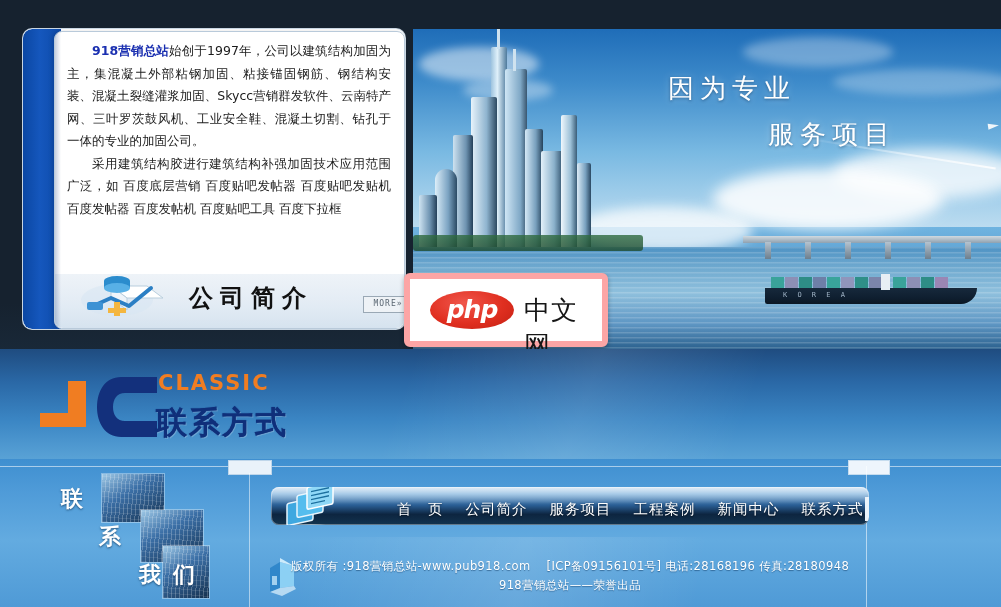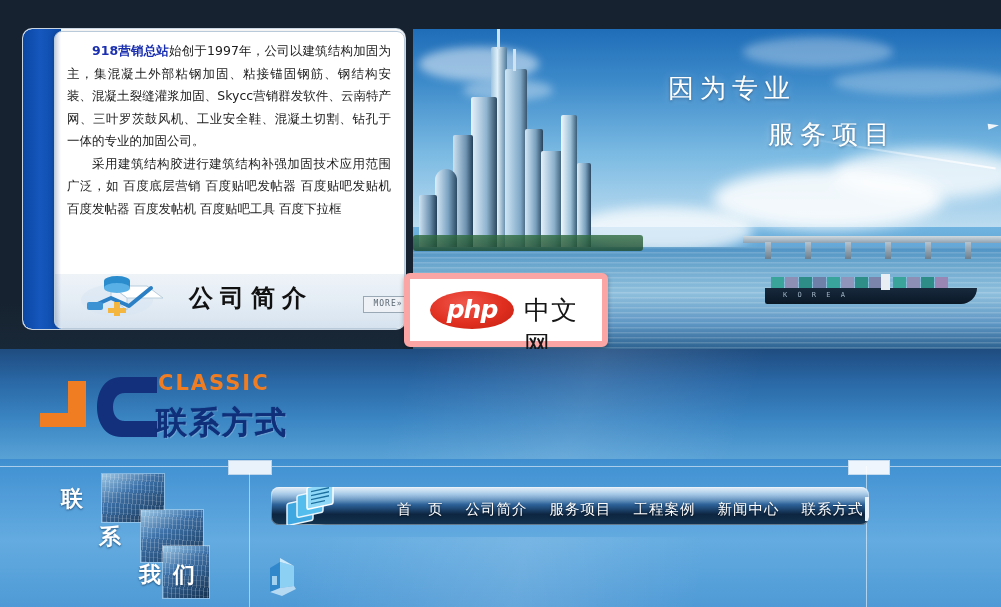--- a/index.html
+++ b/index.html
@@ -341,14 +341,18 @@
     <div class="nav-cursor"></div>
   </div>
 
   <svg class="foot-icon" viewBox="0 0 40 42">
     <path d="M6 12 L16 6 L16 32 L6 36 Z" fill="#2e86c9" opacity=".95"></path>
     <path d="M16 6 L30 10 L30 30 L16 32 Z" fill="#8fd3f5" opacity=".95"></path>
     <path d="M16 2 L30 10 L16 6 Z" fill="#cdebfb"></path>
     <rect x="8" y="20" width="5" height="9" fill="#bfe4f8" opacity=".8"></rect>
     <path d="M6 36 L18 40 L32 33 L30 30 L16 32 Z" fill="#d7eefb" opacity=".75"></path>
   </svg>
+  <div class="foot-txt">
+    <div>版权所有 :918营销总站-www.pub918.com　 [ICP备09156101号] 电话:28168196 传真:28180948</div>
+    <div class="l2">918营销总站——荣誉出品</div>
+  </div>
 
 </div>
 
 </body></html>

